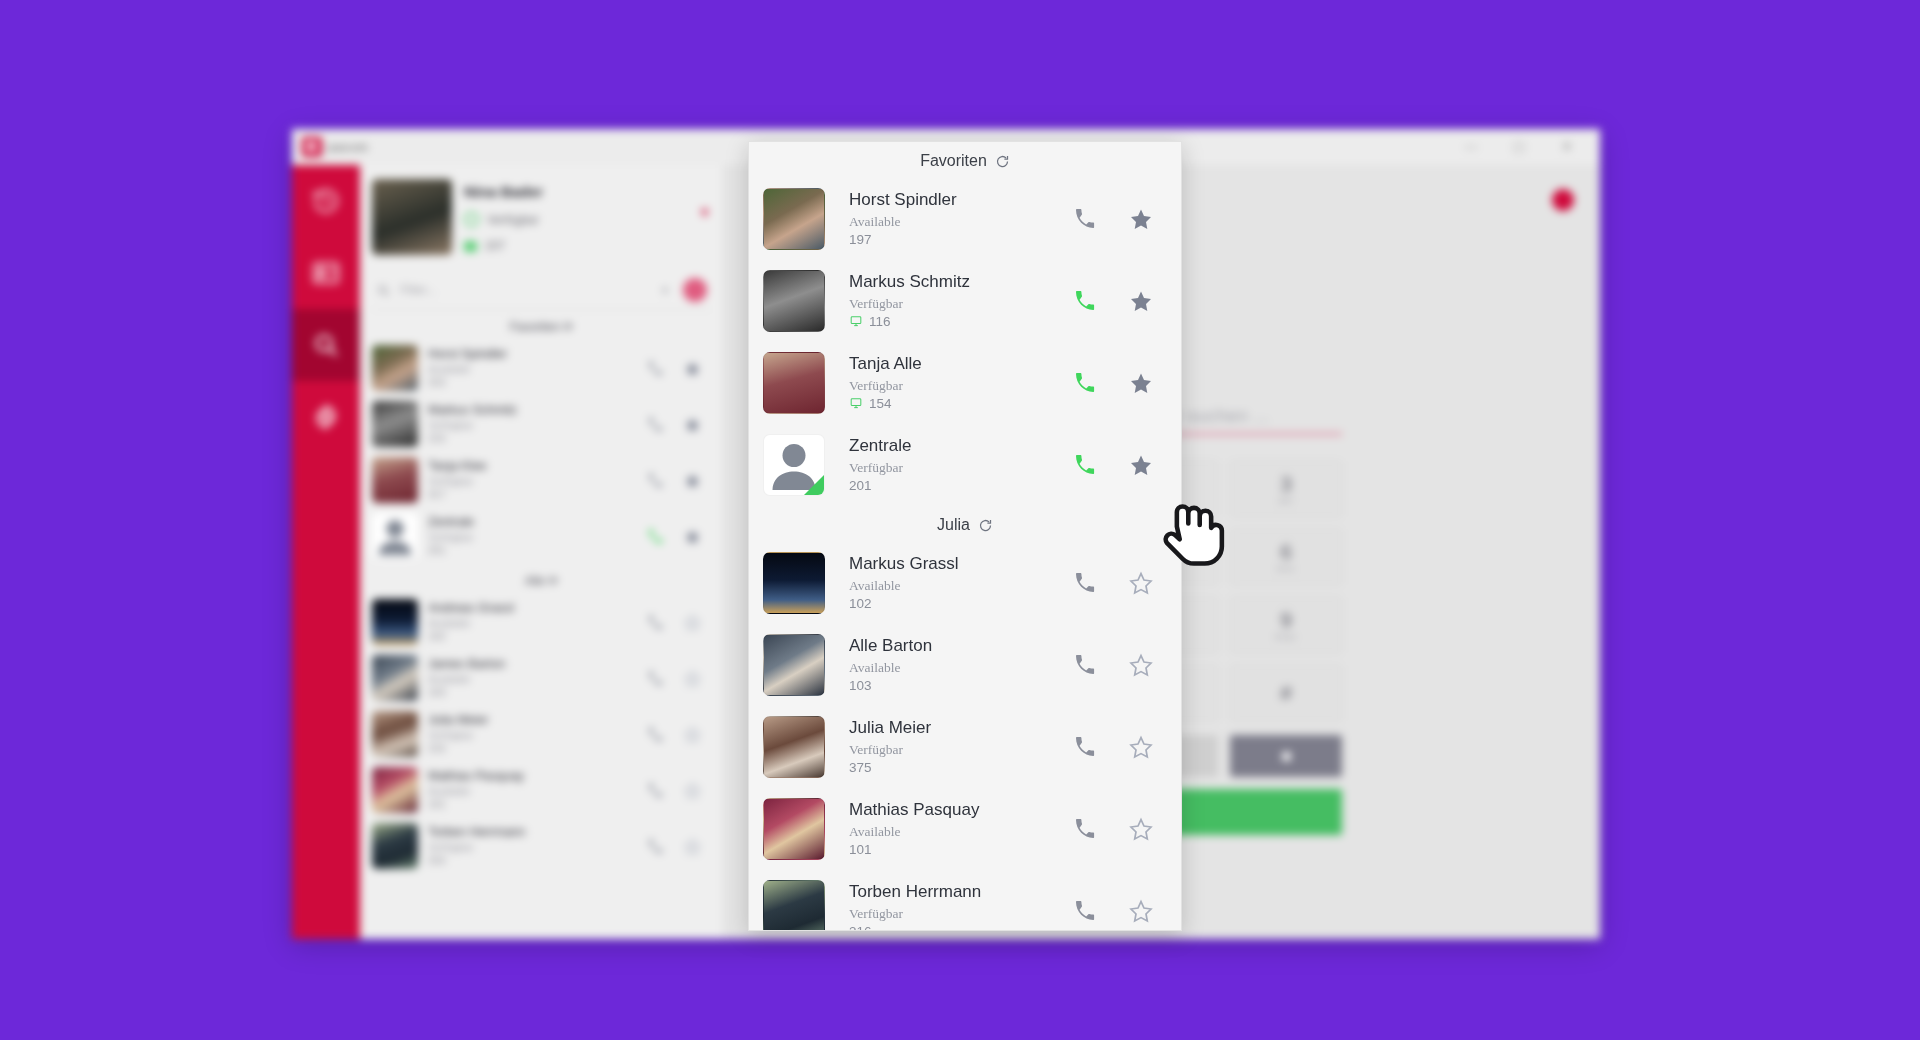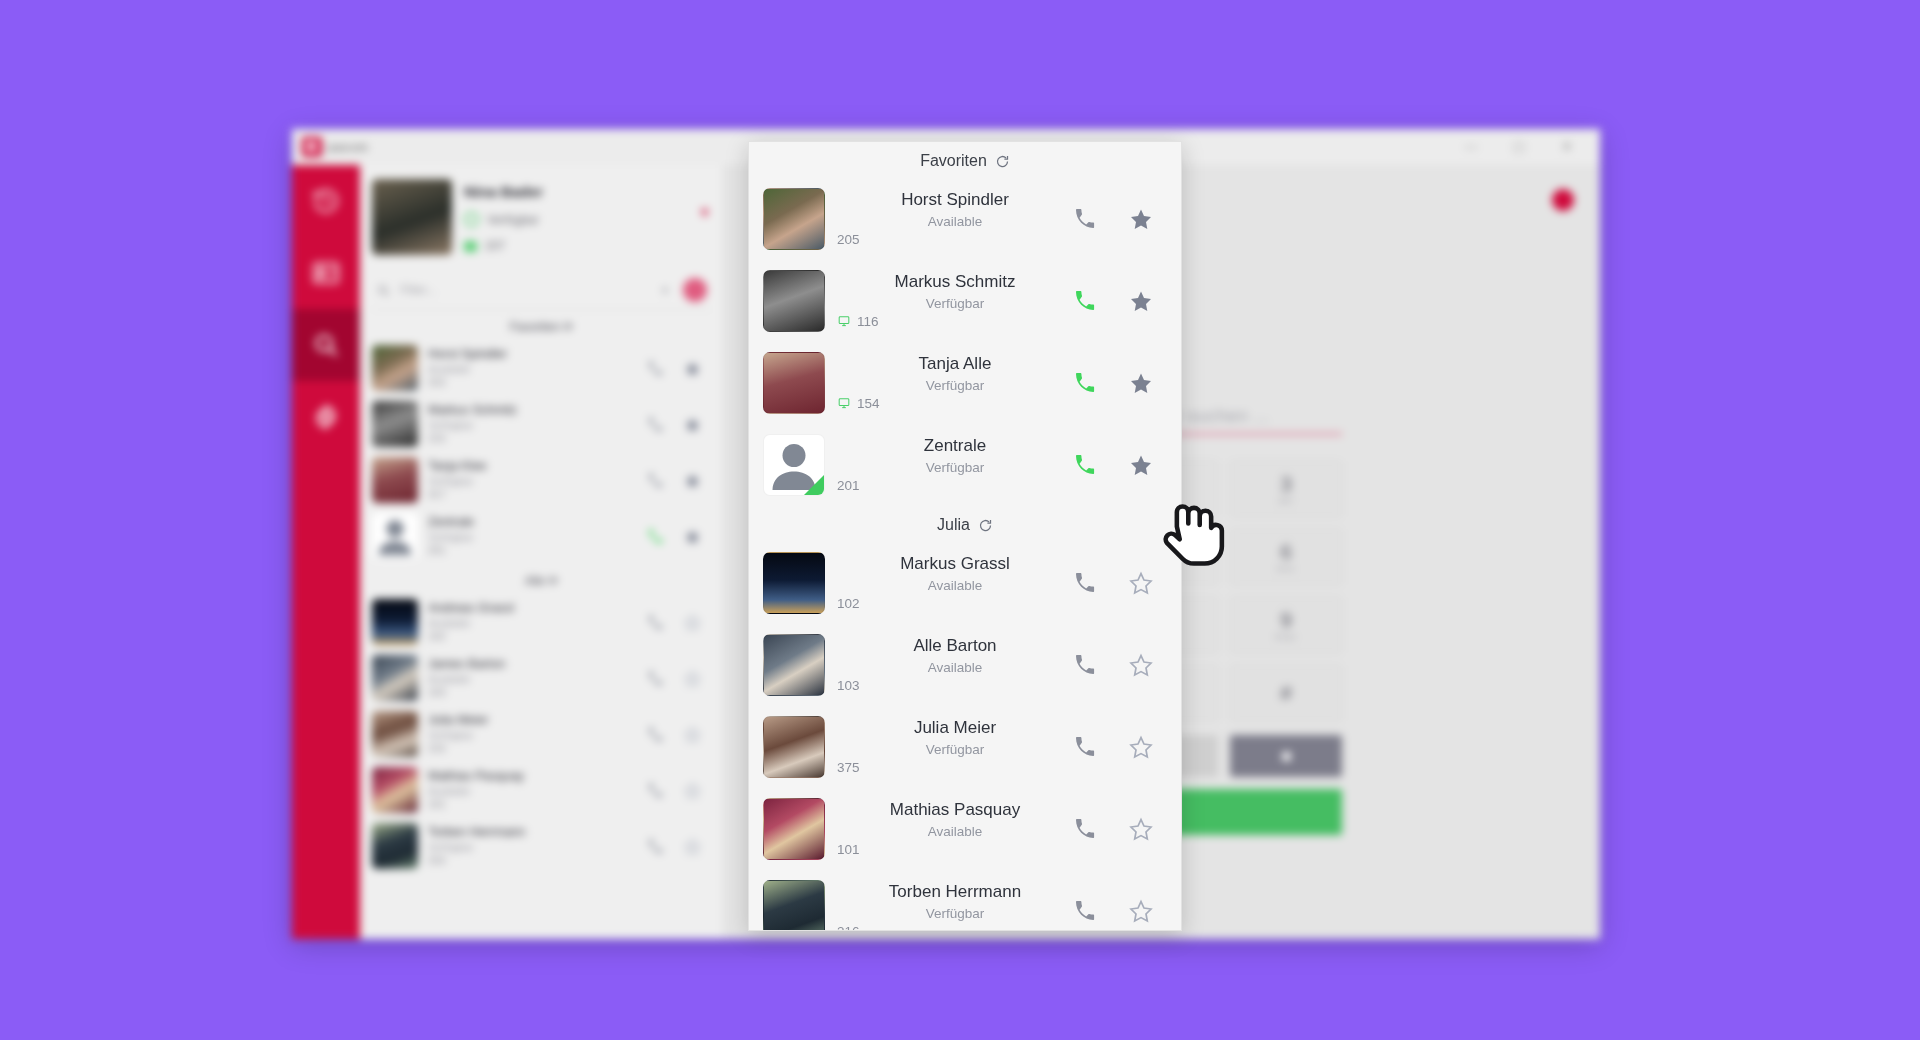--- a/index.html
+++ b/index.html
@@ -4,21 +4,21 @@
 <style>
   * { box-sizing: border-box; margin: 0; padding: 0; }
   html, body {
     width: 1920px; height: 1040px;
     background: #ffffff;
     font-family: "Liberation Sans", sans-serif;
     overflow: hidden;
   }
 
   
-  #stage { position: relative; width: 1920px; height: 1040px; background: #8b5cf6; }
+  #stage { position: relative; width: 1920px; height: 1040px; background: #6d28d9; }
 
   
   #app-window {
     position: absolute;
     left: 292px; top: 129px;
     width: 1308px; height: 810px;
     background: #e9e9e9;
     filter: blur(4.2px);
     box-shadow: 0 6px 26px rgba(0,0,0,.22);
   }
@@ -152,23 +152,23 @@
     width: 62px; height: 62px; border-radius: 7px; flex: none;
     position: relative; overflow: hidden;
     border: 1px solid rgba(0,0,0,.06);
   }
   .badge-tri {
     position: absolute; right: 0; bottom: 0;
     width: 0; height: 0;
     border-left: 20px solid transparent;
     border-bottom: 20px solid #3fcc5f;
   }
-  .pop-meta { flex: 1; padding-left: 12px; line-height: 1.3; text-align: center; }
+  .pop-meta { flex: 1; padding-left: 24px; line-height: 1.3; }
   .pop-name { font-size: 17px; color: #2f333c; }
-  .pop-status { font-size: 13.5px; color: #9296a0; margin-top: 1px; }
+  .pop-status { font-size: 13.5px; color: #9296a0; margin-top: 1px; font-family: Liberation Serif, serif; }
   .pop-ext { font-size: 13.5px; color: #8b8f99; display: flex; align-items: center; gap: 6px; margin-top: 1px; }
   .mon-icon { width: 14px; height: 11px; color: #49cf69; flex: none; }
   .pop-acts { display: flex; align-items: center; gap: 32px; padding-right: 14px; }
   .pop-ico { width: 24px; height: 24px; }
   .ph-grey { color: #8b8f9b; }
   .ph-green { color: #3fd65c; }
   .st-fill { color: #7b8191; }
   .st-hollow { color: #a7adbb; }
 
   
@@ -516,21 +516,21 @@
             <path d="M20 12a8 8 0 1 1-2.4-5.7"></path>
             <polyline points="20,3 20,8 15,8"></polyline>
           </svg>
         </div>
         <div class="pop-row">
           <div class="pop-thumb av-horst"></div>
           <div class="pop-meta">
             <div class="pop-name">Horst Spindler</div>
             <div class="pop-status">Available</div>
             <div class="pop-ext">
-              <span>205</span>
+              <span>197</span>
             </div>
           </div>
           <div class="pop-acts">
             <svg class="pop-ico ph-grey" viewBox="0 0 24 24" fill="currentColor">
               <path d="M6.6 10.8c1.4 2.8 3.8 5.1 6.6 6.6l2.2-2.2c.3-.3.7-.4 1-.2 1.2.4 2.4.6 3.7.6.6 0 1 .4 1 1V20c0 .6-.4 1-1 1C11 21 3 13 3 3.1c0-.6.4-1 1-1h3.4c.6 0 1 .4 1 1 0 1.3.2 2.5.6 3.7.1.3 0 .7-.2 1z"></path>
             </svg>
             <svg class="pop-ico st-fill" viewBox="0 0 24 24" fill="currentColor">
               <polygon points="12,2.6 15,9 22,10 17,15 18.3,22 12,18.6 5.7,22 7,15 2,10 9,9"></polygon>
             </svg>
           </div>

